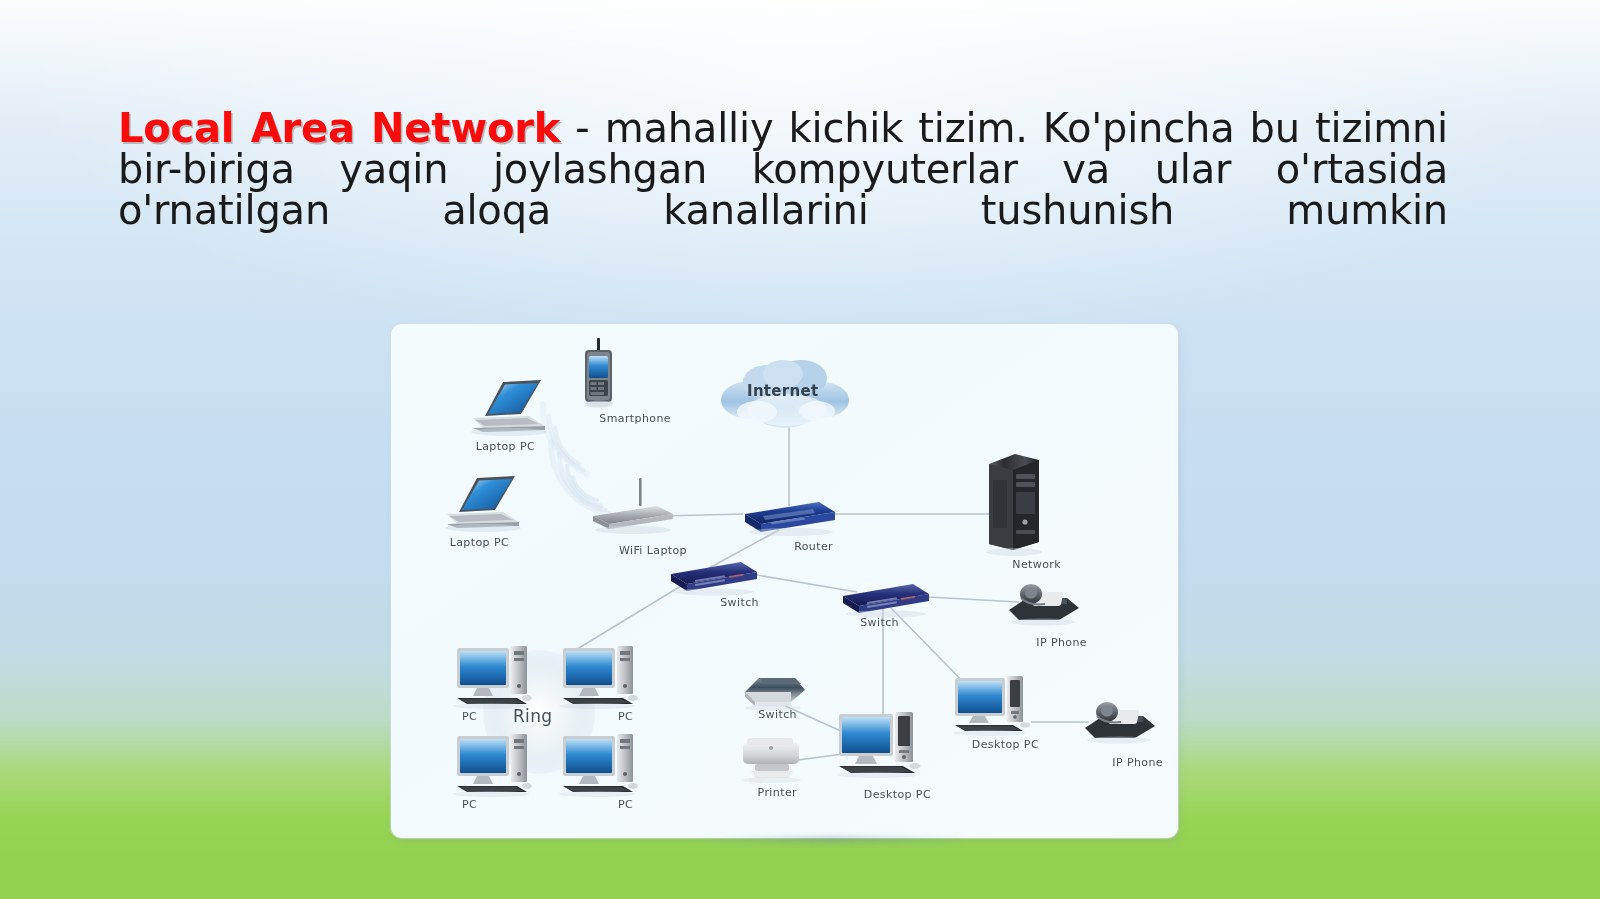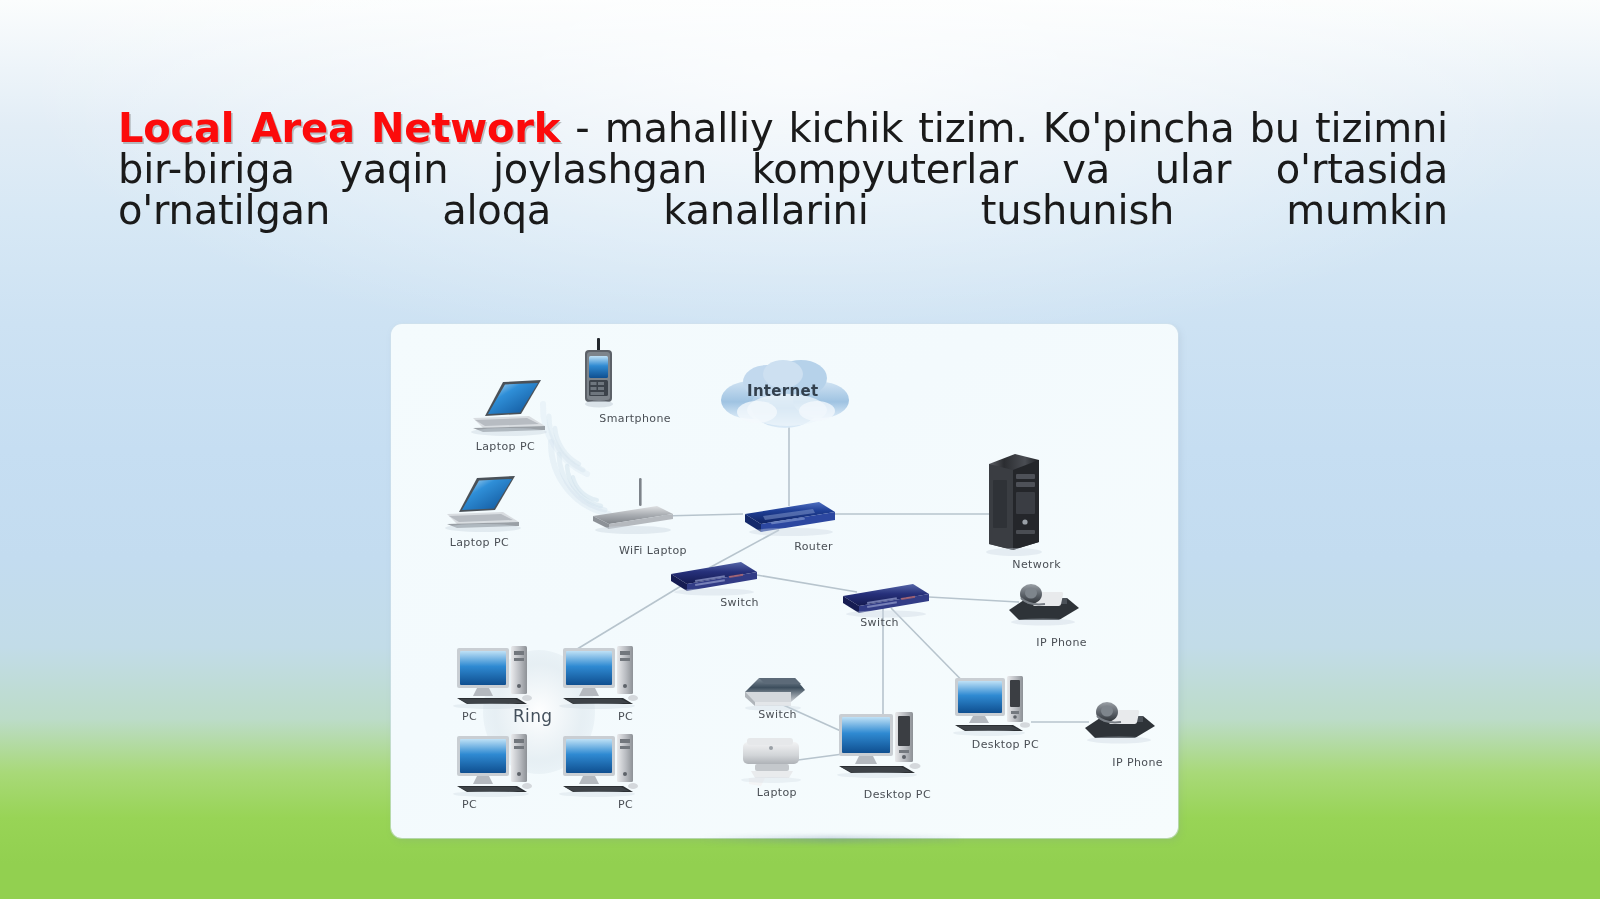--- a/index.html
+++ b/index.html
@@ -432,19 +432,19 @@
   <div class="nlabel" style="left:604px; top:312px; width:92px;">IP Phone</div>
 
   <div class="ring-label" style="left:122px;top:382px;">Ring</div>
 
   <div class="nlabel" style="left:48px;  top:386px; width:38px;">PC</div>
   <div class="nlabel" style="left:204px; top:386px; width:38px;">PC</div>
   <div class="nlabel" style="left:48px;  top:474px; width:38px;">PC</div>
   <div class="nlabel" style="left:204px; top:474px; width:38px;">PC</div>
 
   <div class="nlabel" style="left:330px; top:384px; width:76px;">Switch</div>
-  <div class="nlabel" style="left:330px; top:462px; width:76px;">Laptop</div>
+  <div class="nlabel" style="left:330px; top:462px; width:76px;">Printer</div>
   <div class="nlabel" style="left:440px; top:464px; width:100px;">Desktop PC</div>
   <div class="nlabel" style="left:548px; top:414px; width:100px;">Desktop PC</div>
   <div class="nlabel" style="left:680px; top:432px; width:92px;">IP Phone</div>
 </div>
 
 <div class="smudge"></div>
 
 </body></html>

